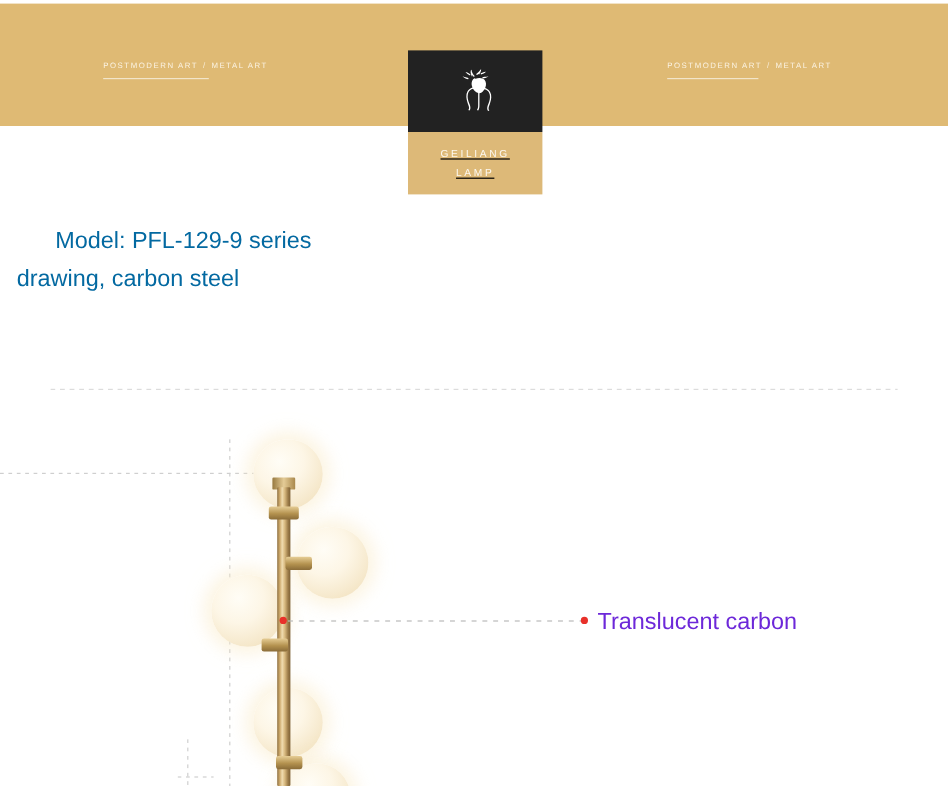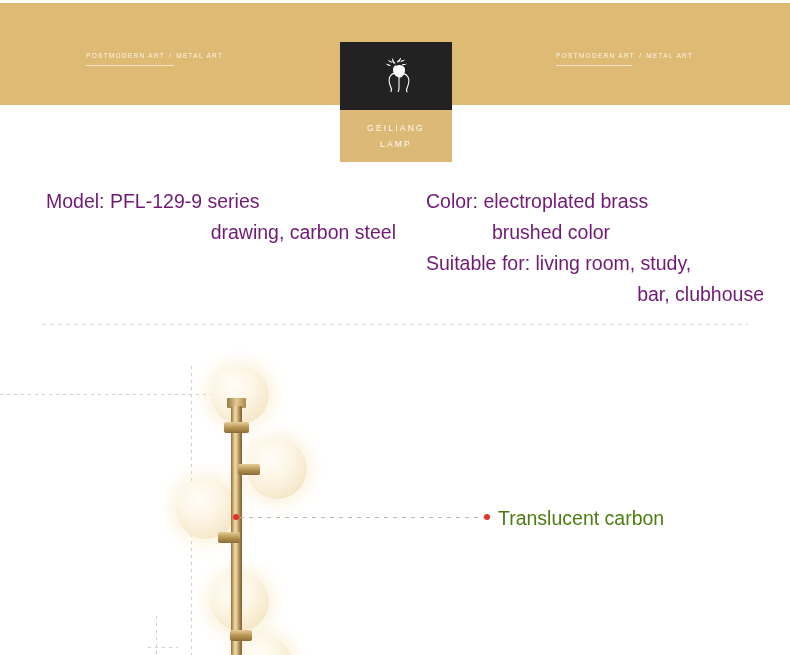--- a/index.html
+++ b/index.html
@@ -36,38 +36,38 @@
     background:#222222;
   }
   .deer-icon {
     position:absolute; left:50%; top:50%; transform:translate(-50%,-50%);
     width:30px; height:36px; display:block;
   }
   .logo-gold {
     position:absolute; left:0; top:68px; width:112px; height:52px;
     background:#ddb978;
     display:flex; flex-direction:column; align-items:center;
-    justify-content:center; gap:8px;
+    justify-content:center; gap:8px;text-decoration:underline;
   }
   .logo-gold span {
     font-size:8.5px; letter-spacing:2.2px; color:#fdf8ef; line-height:1;
   }
 
   
   .specs { position:absolute; left:0; top:186px; width:790px; height:124px; }
   .spec-col { position:absolute; top:0; }
   .spec-col.left  { left:14px;  width:396px; text-align:right; }
   .spec-col.right { left:414px; width:362px; text-align:right; }
   .spec-line {
-    font-size:19.5px; color:#701a75; line-height:31px;
+    font-size:19.5px; color:#0369a1; line-height:31px;
     font-weight:400; white-space:nowrap;
   }
   .spec-col.left  .spec-line.l0 { text-align:left; padding-left:32px; }
   .spec-col.left  .spec-line.l1 { text-align:left; padding-left:32px; }
-  .spec-col.left  .spec-line.l2 { text-align:right; padding-right:14px; }
+  .spec-col.left  .spec-line.l2 { text-align:left; padding-right:14px; }
   .spec-col.right .spec-line.r0 { text-align:left; padding-left:12px; }
   .spec-col.right .spec-line.r1 { text-align:center; padding-right:88px; }
   .spec-col.right .spec-line.r2 { text-align:left; padding-left:12px; }
   .spec-col.right .spec-line.r3 { text-align:right; padding-right:12px; }
 
   
   .divider {
     position:absolute; left:42px; top:324px; width:706px; height:1px;
     background-image:linear-gradient(to right,#dcdcdc 0 4px, transparent 4px 8px);
     background-size:8px 1px; background-repeat:repeat-x;
@@ -97,21 +97,21 @@
     position:absolute; left:240px; top:181px; width:246px; height:1px;
     background-image:linear-gradient(to right,#b9b9b9 0 4px, transparent 4px 9px);
     background-size:9px 1px;
   }
   .dot { position:absolute; width:6px; height:6px; border-radius:50%; background:#e8302a; }
   .dot.a { left:233px; top:178px; }
   .dot.b { left:484px; top:178px; }
 
   .callout {
     position:absolute; left:498px; top:167px; width:260px;
-    font-size:19.5px; color:#4d7c0f; line-height:30px;
+    font-size:19.5px; color:#6d28d9; line-height:30px;
   }
 
   
   .lamp { position:absolute; left:0; top:0; width:330px; height:319px; }
 
   .pole {
     position:absolute; left:231px; top:70px; width:11px; height:249px;
     background:linear-gradient(to right,
       #8e7041 0%, #c9a567 18%, #f0dcb0 38%, #d7b87e 58%, #9c7c49 82%, #7d6136 100%);
     border-radius:1px;
@@ -190,26 +190,20 @@
     </div>
   </div>
 
   <div class="specs">
 
     <div class="spec-col left">
       <div class="spec-line l0">Model: PFL-129-9 series</div>
       <div class="spec-line l2">drawing, carbon steel</div>
     </div>
 
-    <div class="spec-col right">
-      <div class="spec-line r0">Color: electroplated brass</div>
-      <div class="spec-line r1">brushed color</div>
-      <div class="spec-line r2">Suitable for: living room, study,</div>
-      <div class="spec-line r3">bar, clubhouse</div>
-    </div>
   </div>
 
   <div class="divider"></div>
 
   <div class="stage">
 
     <div class="guide v vmain"></div>
     <div class="guide h hmain"></div>
     <div class="guide v vsmall"></div>
     <div class="guide h hsmall"></div>

